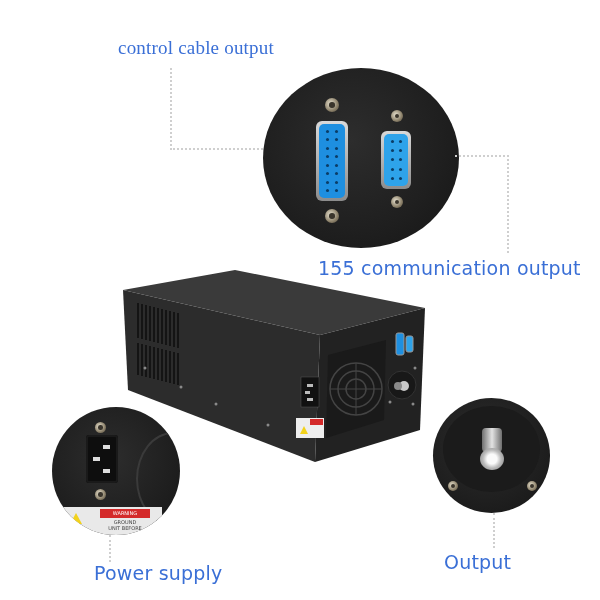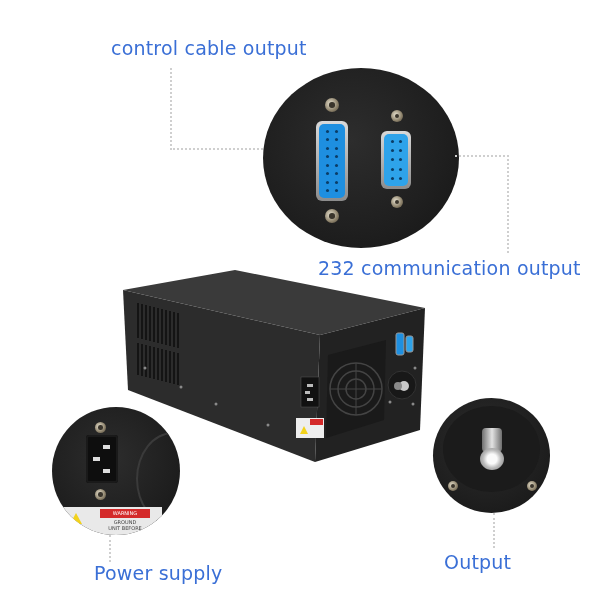--- a/index.html
+++ b/index.html
@@ -10,21 +10,21 @@
   .screw { position:absolute; border-radius:50%; background:radial-gradient(circle at 40% 40%, #e8e2d0, #8a7f68 60%, #4a4438); }
   .screw::after { content:""; position:absolute; left:30%; top:30%; width:40%; height:40%; border-radius:50%; background:#3a352c; }
   .dsub { position:absolute; background:linear-gradient(#d9d9d9,#8c8c8c); border-radius:6px; padding:3px; box-sizing:border-box; }
   .dsub .inner { width:100%; height:100%; background:#1e8fe0; border-radius:5px; display:grid; box-sizing:border-box; padding:3px 4px; }
   .pin { width:3px; height:3px; background:#0b3d66; border-radius:50%; justify-self:center; align-self:center; }
   svg { display:block; }
 </style>
 </head>
 <body>
 
-<div class="label" style="left:111px; top:37px;">control cable output</div>
+<div class="label" style="left:118px; top:37px;font-family:Liberation Serif, serif;">control cable output</div>
 <div class="lead" style="left:170px; top:68px; width:95px; height:80px; border-width:0 0 2px 2px;"></div>
 
 <div class="circle" style="left:263px; top:68px; width:196px; height:180px;">
   <div class="screw" style="left:62px; top:30px; width:14px; height:14px;"></div>
   <div class="dsub" style="left:53px; top:53px; width:32px; height:80px;">
     <div class="inner" style="grid-template-columns:1fr 1fr; grid-template-rows:repeat(8,1fr);">
       <span class="pin"></span>
         <span class="pin"></span>
         <span class="pin"></span>
         <span class="pin"></span>
@@ -56,21 +56,21 @@
         <span class="pin"></span>
         <span class="pin"></span>
       <span class="pin"></span>
         <span class="pin"></span>
     </div>
   </div>
   <div class="screw" style="left:128px; top:128px; width:12px; height:12px;"></div>
 </div>
 
 <div class="lead" style="left:455px; top:155px; width:52px; height:96px; border-width:2px 2px 0 0;"></div>
-<div class="label" style="left:318px; top:257px;">232 communication output</div>
+<div class="label" style="left:318px; top:257px;">155 communication output</div>
 
 <svg width="600" height="600" style="position:absolute; left:0; top:0;" viewBox="0 0 600 600">
 
   <polygon points="123,290 235,270 425,308 320,335" fill="#3a3a3a"></polygon>
 
   <polygon points="123,290 320,335 315,462 128,390" fill="#2c2c2c"></polygon>
 
   <polygon points="320,335 425,308 420,430 315,462" fill="#222"></polygon>
 
   <g fill="#141414">

